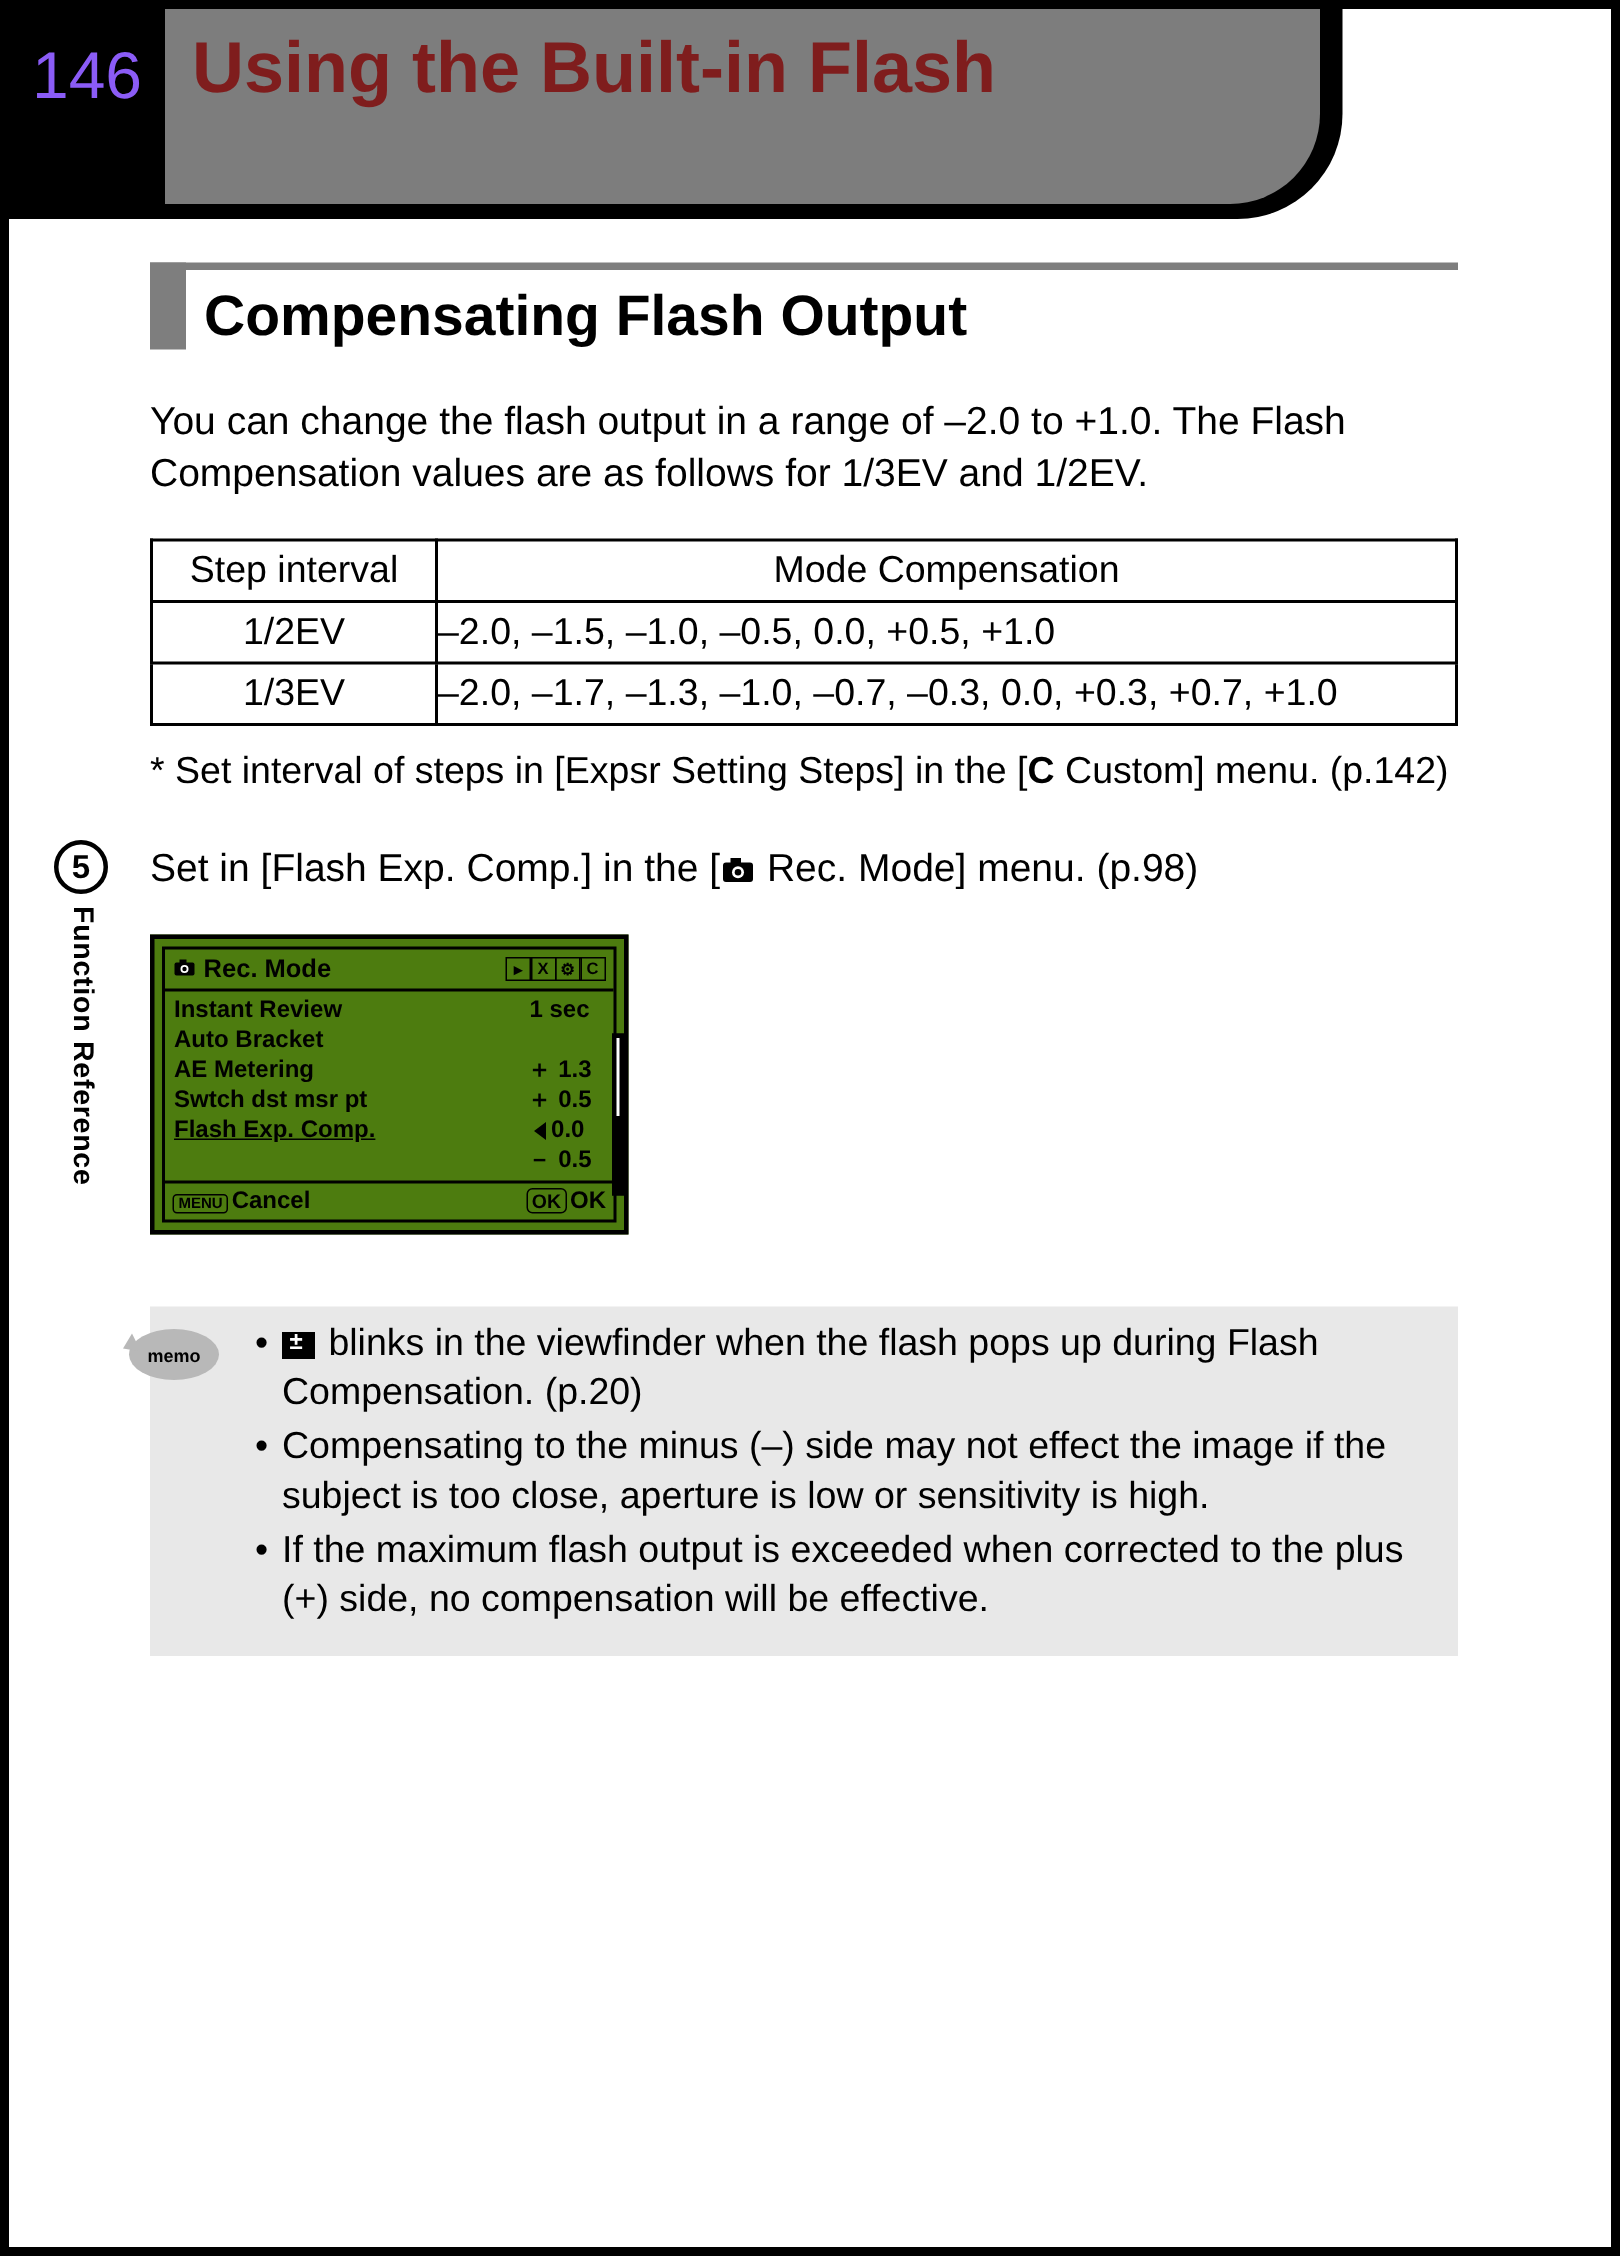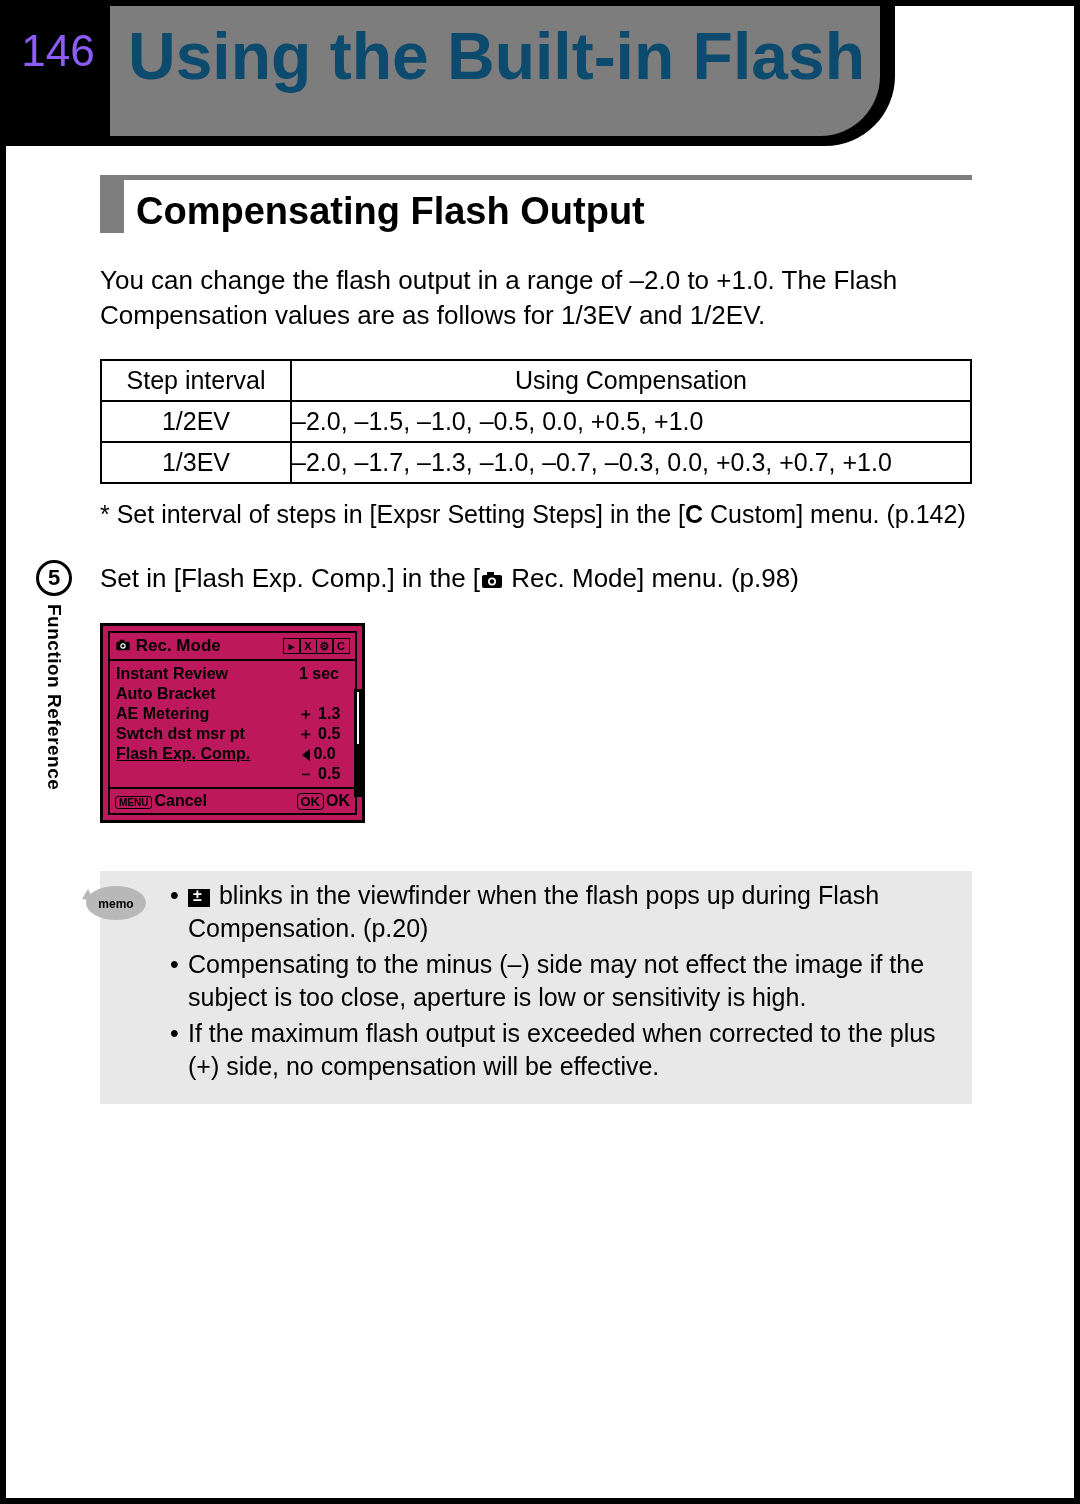--- a/index.html
+++ b/index.html
@@ -49,22 +49,22 @@
     font-weight: 400;
     display: flex;
     align-items: flex-start;
     justify-content: center;
     padding-top: 20px;
     z-index: 4;
   }
   .title-text {
     position: absolute;
     left: 128px; top: 18px;
-    color: #0c4a6e;
-    font-size: 66px;
+    color: #7f1d1d;
+    font-size: 48px;
     font-weight: bold;
     z-index: 5;
   }
   .content {
     position: absolute;
     left: 100px; right: 108px;
     top: 175px;
   }
   .section-head {
     display: flex;
@@ -145,23 +145,23 @@
     margin-bottom: 8px;
   }
   .side-label {
     writing-mode: vertical-rl;
     font-size: 19px;
     font-weight: bold;
     letter-spacing: 0.5px;
   }
   
   .lcd {
-    width: 265px;
+    width: 319px;
     border: 3px solid #000;
-    background: #be185d;
+    background: #4d7c0f;
     font-family: Arial, sans-serif;
     margin-bottom: 48px;
     position: relative;
     margin-top: 27px;
   }
   .lcd-inner {
     border: 2px solid #000;
     margin: 5px;
   }
   .lcd-head {
@@ -312,21 +312,21 @@
     <div class="bar"></div>
     <h2>Compensating Flash Output</h2>
   </div>
 
   <p class="para">You can change the flash output in a range of –2.0 to +1.0. The Flash Compensation values are as follows for 1/3EV and 1/2EV.</p>
 
   <table class="comp">
     <tbody>
         <tr>
       <th>Step interval</th>
-      <th>Using Compensation</th>
+      <th>Mode Compensation</th>
     </tr>
     <tr>
       <td>1/2EV</td>
       <td>–2.0, –1.5, –1.0, –0.5, 0.0, +0.5, +1.0</td>
     </tr>
     <tr>
       <td>1/3EV</td>
       <td>–2.0, –1.7, –1.3, –1.0, –0.7, –0.3, 0.0, +0.3, +0.7, +1.0</td>
     </tr>
   </tbody>

